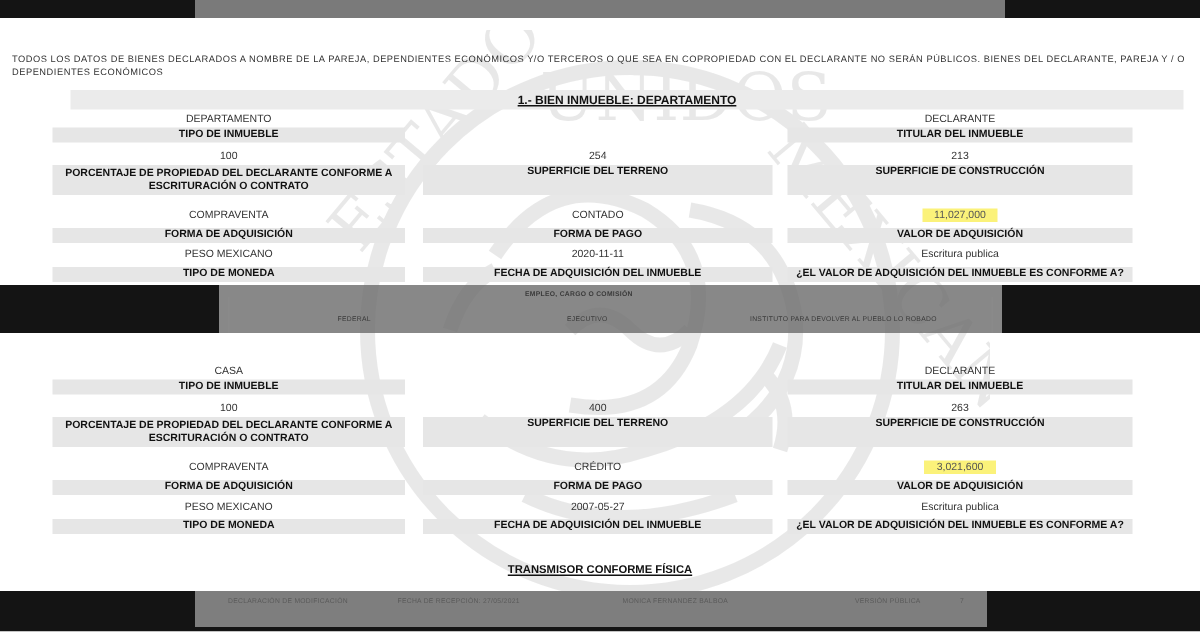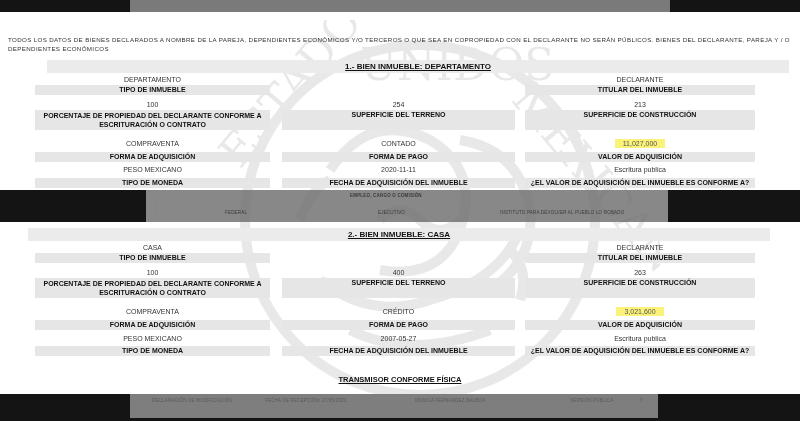--- a/index.html
+++ b/index.html
@@ -109,23 +109,20 @@
     <div class="blk-l"></div>
     <div class="gray"></div>
     <div class="inner"></div>
     <div class="t" style="left:350px; top:3px; font-weight:bold;">EMPLEO, CARGO O COMISIÓN</div>
     <div class="t" style="left:225px; top:20px;">FEDERAL</div>
     <div class="t" style="left:378px; top:20px;">EJECUTIVO</div>
     <div class="t" style="left:500px; top:20px;">INSTITUTO PARA DEVOLVER AL PUEBLO LO ROBADO</div>
     <div class="blk-r"></div>
   </div>
 
-  <div class="section-bar" style="top:228px;">
-    <span>2.- BIEN INMUEBLE: CASA</span>
-  </div>
 
   <div class="val" style="left:35px; top:243px; width:235px;">CASA</div>
   <div class="lbl" style="left:35px; top:253px; width:235px;">TIPO DE INMUEBLE</div>
   <div class="val" style="left:525px; top:243px; width:230px;">DECLARANTE</div>
   <div class="lbl" style="left:525px; top:253px; width:230px;">TITULAR DEL INMUEBLE</div>
 
   <div class="val" style="left:35px; top:268px; width:235px;">100</div>
   <div class="lbl tall" style="left:35px; top:278px; width:235px; height:20px;">PORCENTAJE DE PROPIEDAD DEL DECLARANTE CONFORME A ESCRITURACIÓN O CONTRATO</div>
   <div class="val" style="left:282px; top:268px; width:233px;">400</div>
   <div class="lbl" style="left:282px; top:278px; width:233px; height:20px; line-height:10px;">SUPERFICIE DEL TERRENO</div>

